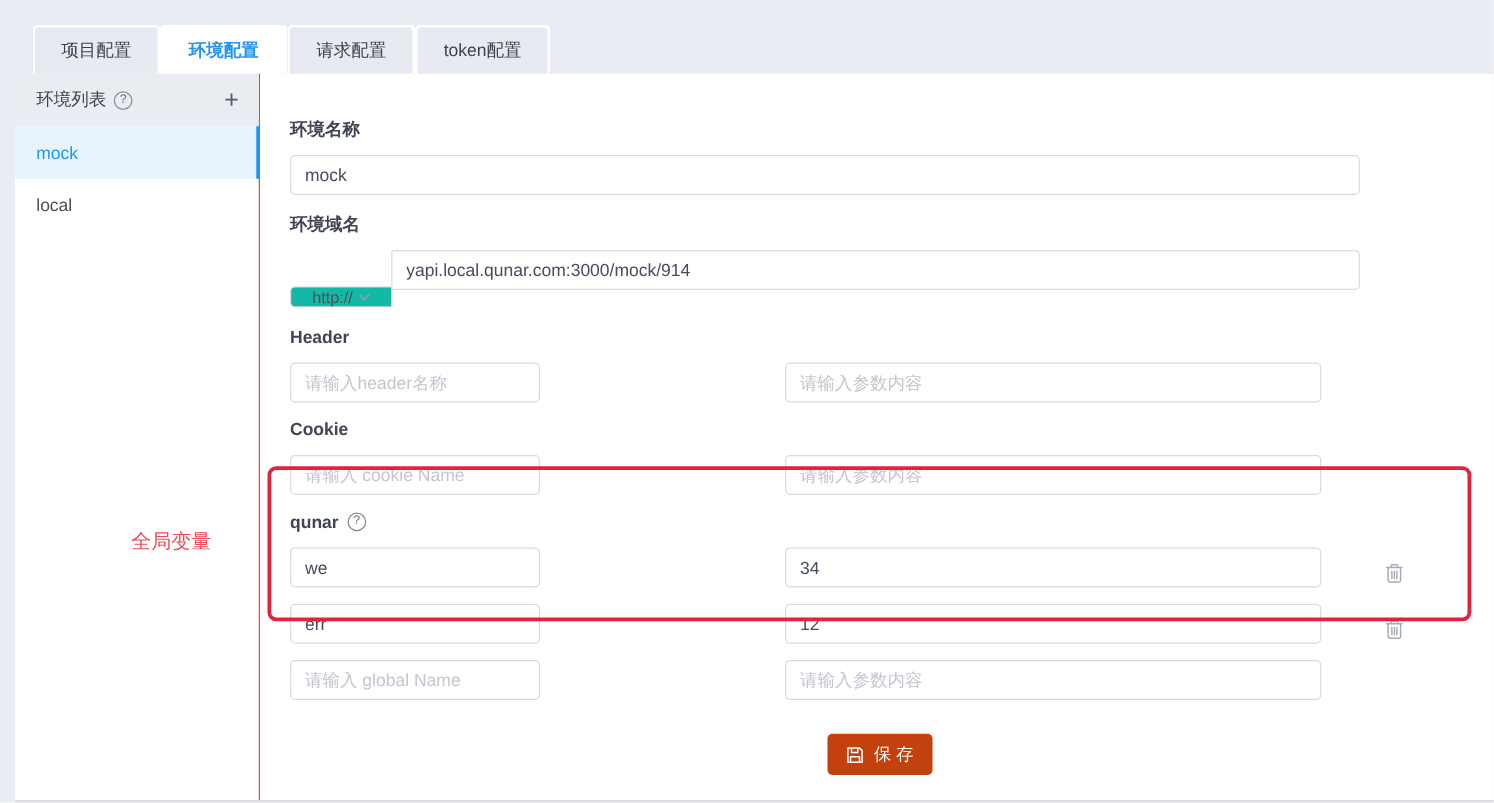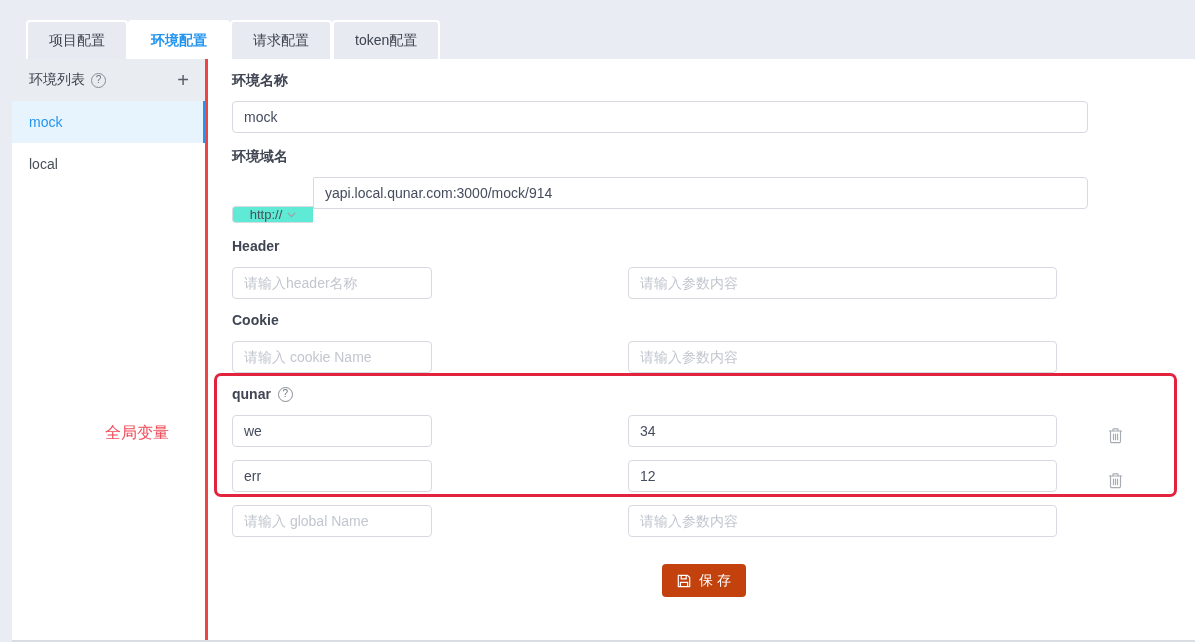--- a/index.html
+++ b/index.html
@@ -42,21 +42,21 @@
     height: 583px;
     background: #ffffff;
     display: flex;
     position: relative;
     border-bottom: 2px solid #d9dce2;
   }
 
   .sidebar {
     width: 196px;
     flex: 0 0 196px;
-    border-right: 3px solid #ef4444;
+    border-right: 1px solid #ef4444;
   }
   .sidebar-header {
     height: 42px;
     background: #e9ecf1;
     display: flex;
     align-items: center;
     padding: 0 16px 0 17px;
     font-size: 14px;
     color: #3d434e;
   }
@@ -93,21 +93,21 @@
     top: 0;
     bottom: 0;
     width: 3px;
     background: #2395f1;
     z-index: 1;
   }
 
   
   .content {
     flex: 1;
-    padding: 13px 0 0 24px;
+    padding: 36px 0 0 24px;
     position: relative;
   }
   .form-label {
     font-size: 14px;
     font-weight: 600;
     color: #3f4552;
     line-height: 16px;
     margin-bottom: 13px;
     display: flex;
     align-items: center;
@@ -125,21 +125,21 @@
     background: #fff;
     font-family: inherit;
   }
   .text-input::placeholder { color: #c2c6cf; }
   .full { width: 856px; display: block; }
 
   .domain-row { display: flex; width: 856px; }
   .addon {
     width: 81px;
     flex: 0 0 81px;
-    background: #5eead4;
+    background: #14b8a6;
     border: 1px solid #d7dae0;
     border-right: none;
     border-radius: 4px 0 0 4px;
     display: flex;
     align-items: center;
     justify-content: center;
     gap: 5px;
     font-size: 13px;
     color: #4a5058;
     cursor: pointer;

